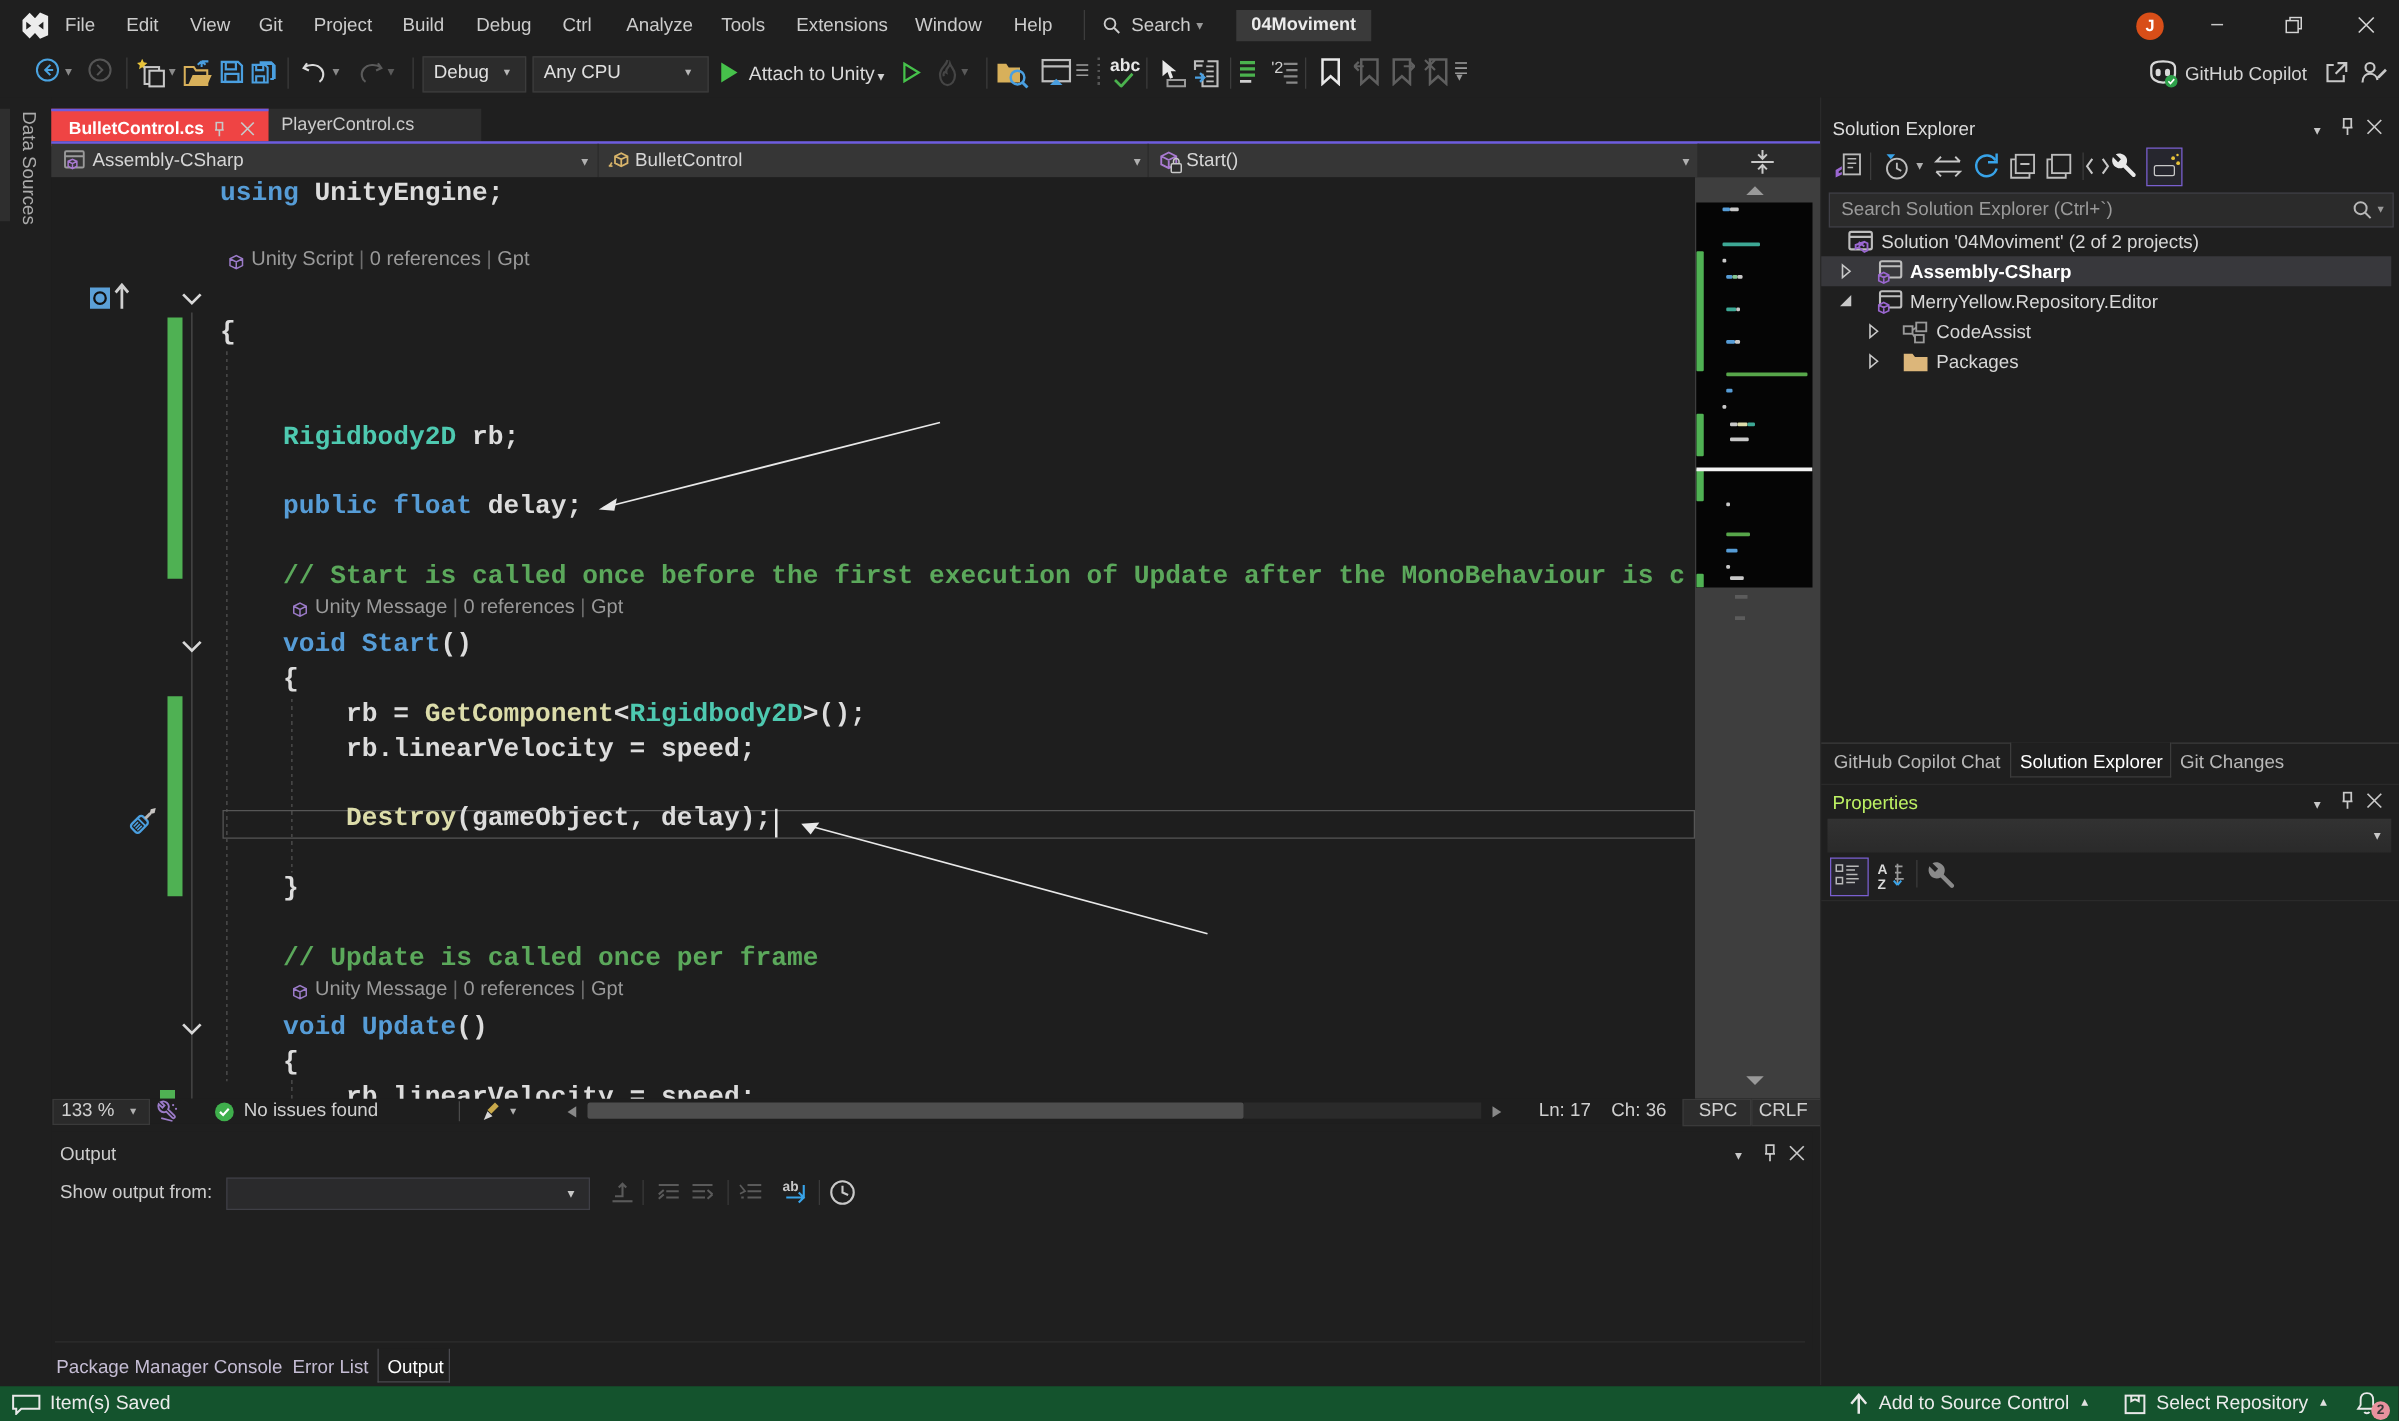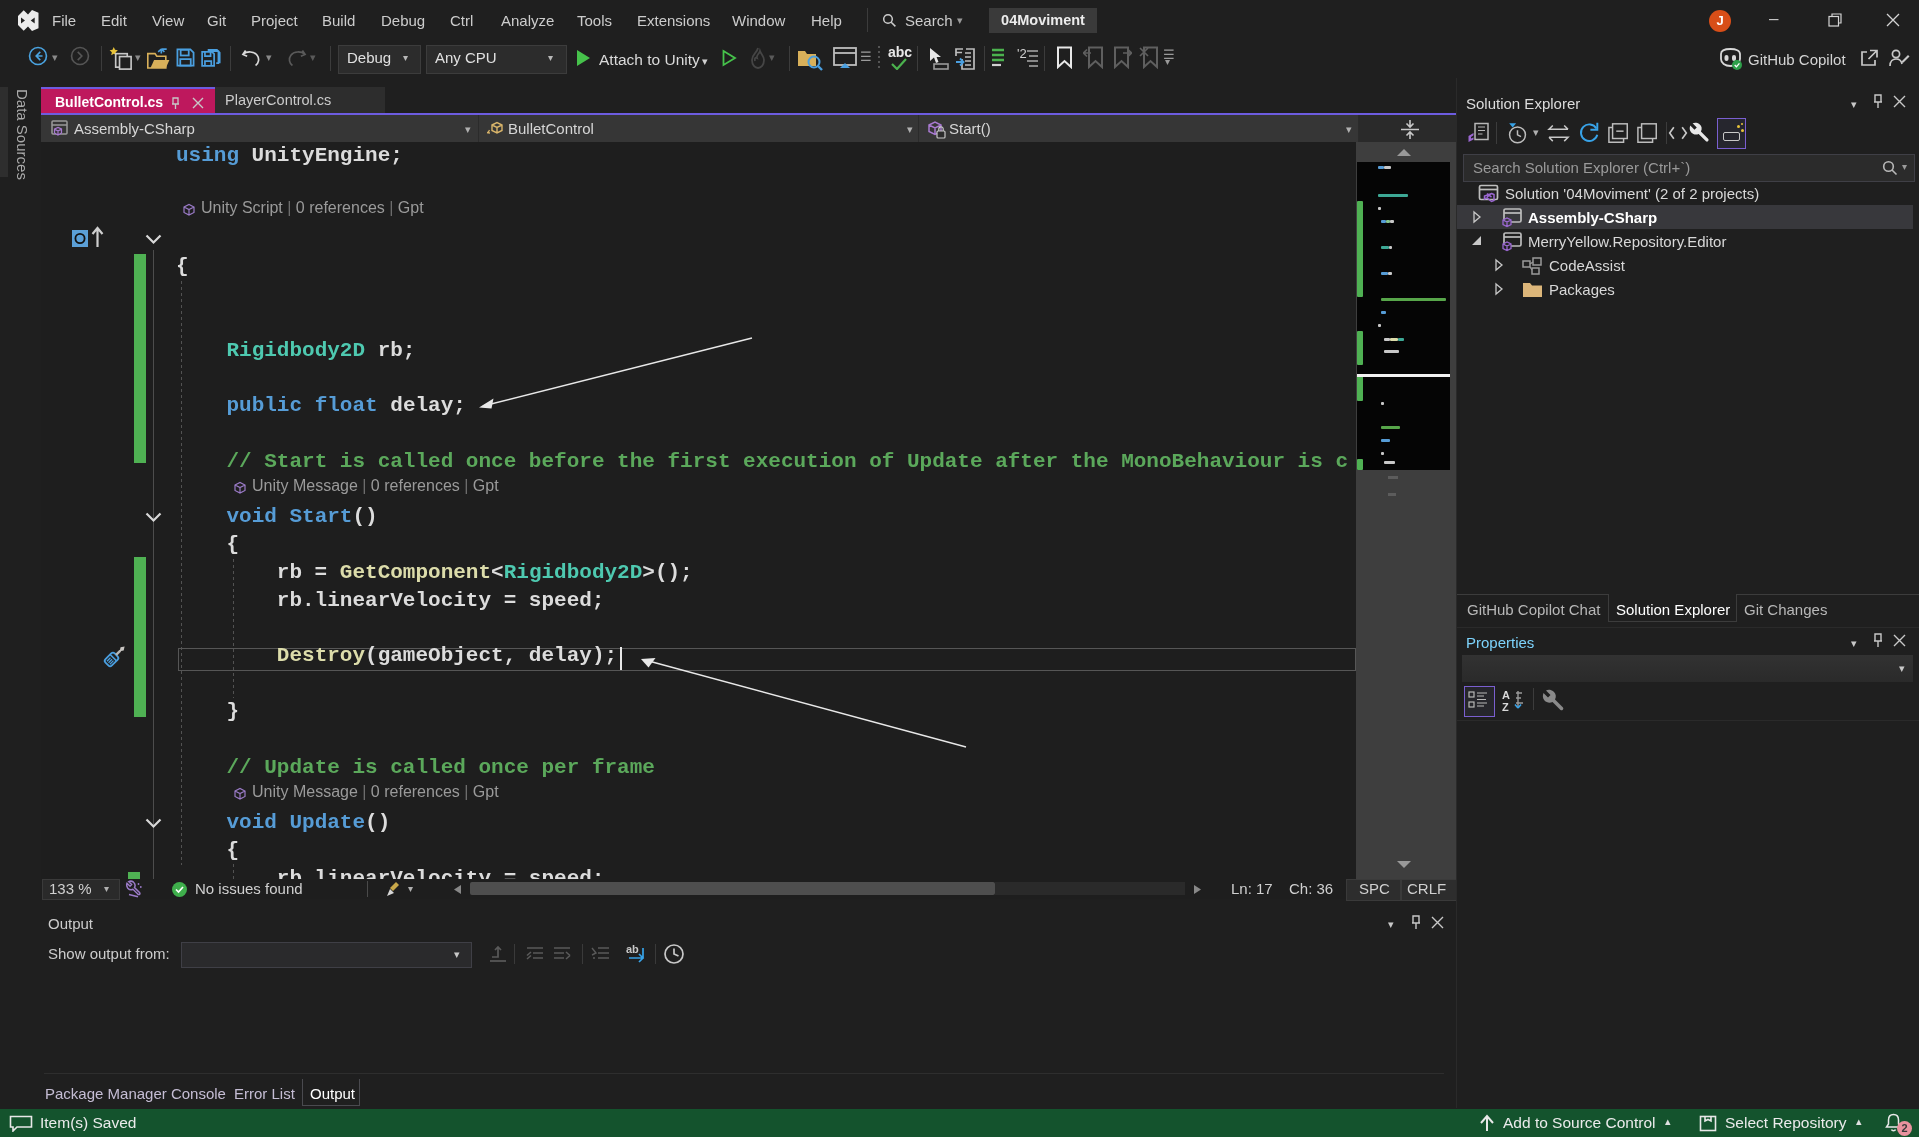--- a/index.html
+++ b/index.html
@@ -186,21 +186,21 @@
       <path d="M2 18 C2 13 5 11 8 11 C11 11 13.5 13 14 16" fill="none" stroke="#c8c8c8" stroke-width="1.7"></path>
       <path d="M14 13 L20 7 L21.5 8.5 L15.5 14.5 L13.3 15Z" fill="#c8c8c8"></path>
     </svg>
 </div>
 
 <div class="a" style="left:0;top:78px;width:41px;height:1030px;background:#1f1f1f">
   <div class="a" style="left:0;top:9px;width:8px;height:90px;background:#2e2e2e"></div>
   <div class="a" style="left:11px;top:11px;width:20px;height:170px;color:#ababab;writing-mode:vertical-rl;font-size:15px">Data Sources</div>
 </div>
 
-<div class="a" style="left:41px;top:87px;width:174px;height:28px;background:#be185d;border-top:2.5px solid #6d5ce0">
+<div class="a" style="left:41px;top:87px;width:174px;height:28px;background:#ef4444;border-top:2.5px solid #6d5ce0">
   <span class="a" style="left:14px;top:5px;color:#ffffff;font-weight:700;font-size:14px">BulletControl.cs</span>
   <svg class="a" style="left:127px;top:8px" width="13" height="13" viewBox="0 0 13 13">
       <path d="M5 1 L10 1 L10 7 L5 7 Z M4 7 L11 7 M7.5 7 L7.5 12" stroke="#c8c8c8" stroke-width="1.3" fill="none"></path>
     </svg>
   <svg class="a" style="left:151px;top:8px" width="12" height="12" viewBox="0 0 12 12">
       <path d="M1 1 L11 11 M11 1 L1 11" stroke="#c8c8c8" stroke-width="1.4"></path>
     </svg>
 </div>
 <div class="a" style="left:215px;top:87px;width:170px;height:28px;background:#2d2d2d">
   <span class="a" style="left:10px;top:5px;color:#cccccc;font-size:14.5px">PlayerControl.cs</span>
@@ -511,21 +511,21 @@
     </svg>
   <span class="a" style="left:92px;top:203px;color:#d8d8d8">Packages</span>
 
   <div class="a" style="left:0;top:516px;width:463px;height:1px;background:#3c3c3c"></div>
   <span class="a" style="left:10px;top:523px;color:#b8b8b8">GitHub Copilot Chat</span>
   <div class="a" style="left:151px;top:516px;width:127px;height:27px;background:#1f1f1f;border:1px solid #3c3c3c;border-top:none"></div>
   <span class="a" style="left:159px;top:523px;color:#ffffff">Solution Explorer</span>
   <span class="a" style="left:287px;top:523px;color:#b8b8b8">Git Changes</span>
 
   <div class="a" style="left:0;top:549px;width:463px;height:1px;background:#2a2a2a"></div>
-  <span class="a" style="left:9px;top:556px;color:#7dd3fc">Properties</span>
+  <span class="a" style="left:9px;top:556px;color:#bef264">Properties</span>
   <span class="a" style="left:394px;top:559px;color:#c8c8c8;font-size:11px">▾</span>
   <svg class="a" style="left:414px;top:555px" width="14" height="15" viewBox="0 0 14 15">
       <path d="M4 1 L10 1 L10 8 L4 8 Z M3 8 L11 8 M7 8 L7 14" stroke="#c8c8c8" stroke-width="1.4" fill="none"></path>
     </svg>
   <svg class="a" style="left:436px;top:556px" width="13" height="13" viewBox="0 0 13 13">
       <path d="M1 1 L12 12 M12 1 L1 12" stroke="#c8c8c8" stroke-width="1.4"></path>
     </svg>
   <div class="a" style="left:5px;top:577px;width:451px;height:27px;background:linear-gradient(#323232,#2a2a2a)">
     <span class="a" style="left:437px;top:7px;color:#c8c8c8;font-size:11px">▾</span>
   </div>

